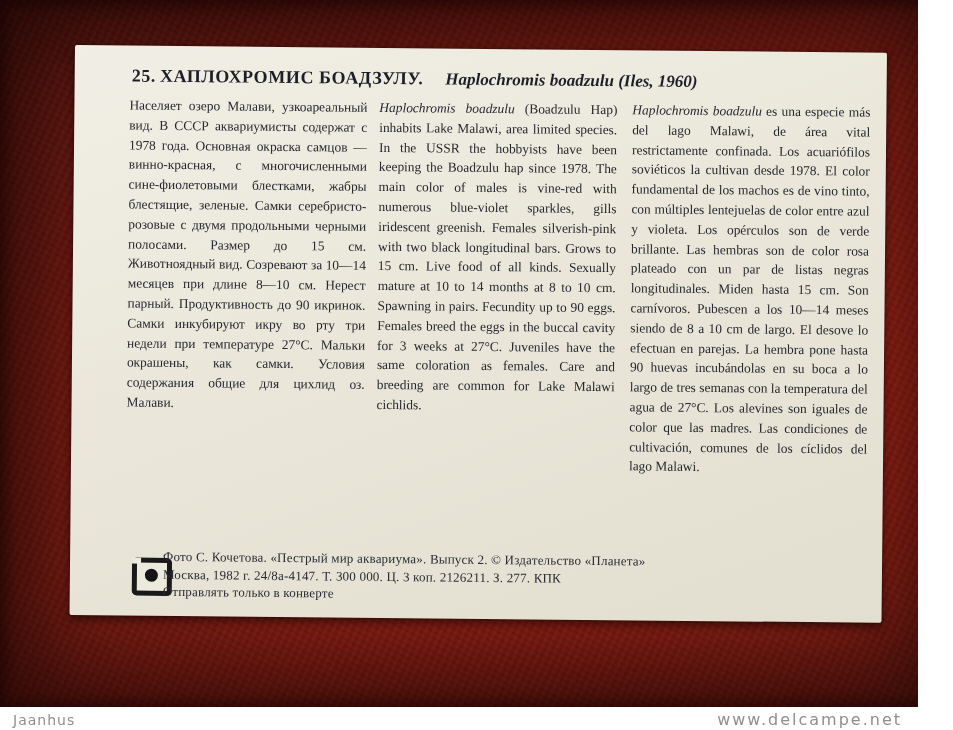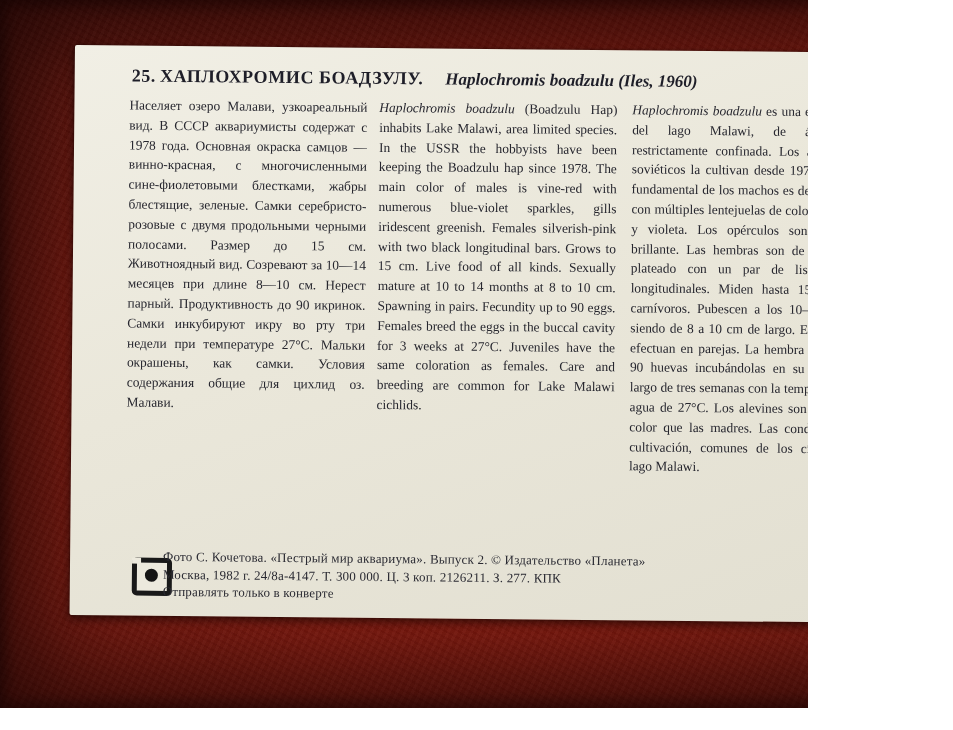--- a/index.html
+++ b/index.html
@@ -1,18 +1,18 @@
 <!DOCTYPE html>
 <html><head>
 <meta charset="utf-8">
 <style>
   html,body{margin:0;padding:0;background:#fff;}
   .photo{
     position:relative;
-    width:808px;height:730px;
+    width:918px;height:730px;
     overflow:hidden;
     font-family:"Liberation Serif", serif;
   }
   
   .leather{
     position:absolute;left:0;top:0;width:953px;height:708px;
     background:
       radial-gradient(130% 95% at 62% 55%, rgba(168,34,18,0.9) 0%, rgba(122,24,13,0.55) 45%, rgba(58,13,8,0.65) 100%),
       linear-gradient(135deg,#45110c 0%,#64150d 30%,#7c1a10 58%,#58130c 100%);
   }
@@ -117,14 +117,18 @@
     </div>
 
     <div class="imprint-text">
       <div>Фото С. Кочетова. «Пестрый мир аквариума». Выпуск 2. © Издательство «Планета»</div>
       <div>Москва, 1982 г. 24/8а-4147. Т. 300 000. Ц. 3 коп. 2126211. З. 277. КПК</div>
       <div>Отправлять только в конверте</div>
     </div>
 
   </div>
 
+  <div class="strip">
+    <span class="wm-left">Jaanhus</span>
+    <span class="wm-right">www.delcampe.net</span>
+  </div>
 
 </div>
 
 </body></html>

